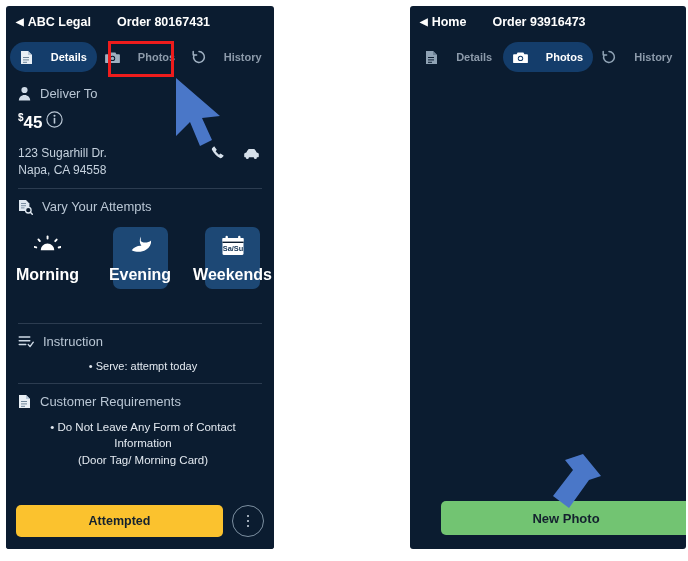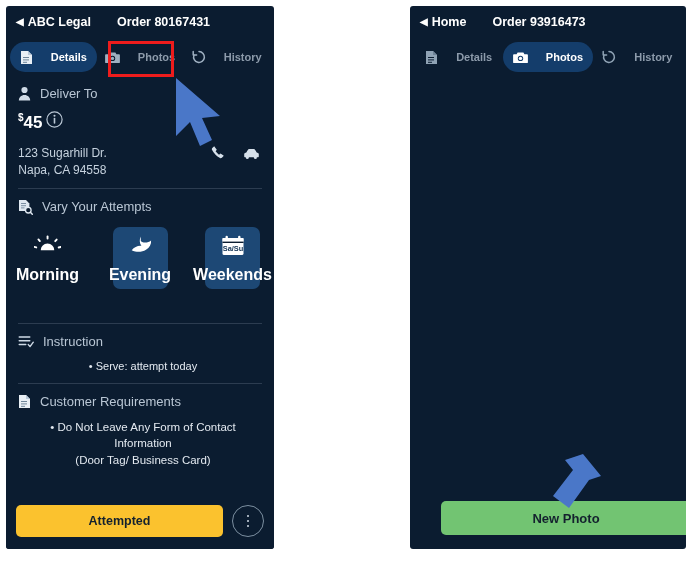--- a/index.html
+++ b/index.html
@@ -308,21 +308,21 @@
             <path d="M1 1h7l4 4v9H1z" fill="#e9eff5"></path>
             <path d="M8 1v4h4" fill="#b9c9da"></path>
             <rect x="3" y="7" width="6" height="1" fill="#6e8599"></rect>
             <rect x="3" y="9.4" width="6" height="1" fill="#6e8599"></rect>
             <rect x="3" y="11.8" width="4" height="1" fill="#6e8599"></rect>
           </svg>
       </span>
       <span>Customer Requirements</span>
     </div>
     <div class="bullet req">• Do Not Leave Any Form of Contact Information</div>
-    <div class="bullet req" style="margin-top:0;">(Door Tag/ Business Card)</div>
+    <div class="bullet req" style="margin-top:0;">(Door Tag/ Morning Card)</div>
   </div>
 
   <div class="actionbar">
     <div class="btn attempted">Attempted</div>
     <div class="kebab">
       <i></i>
       <i></i>
       <i></i>
     </div>
   </div>

